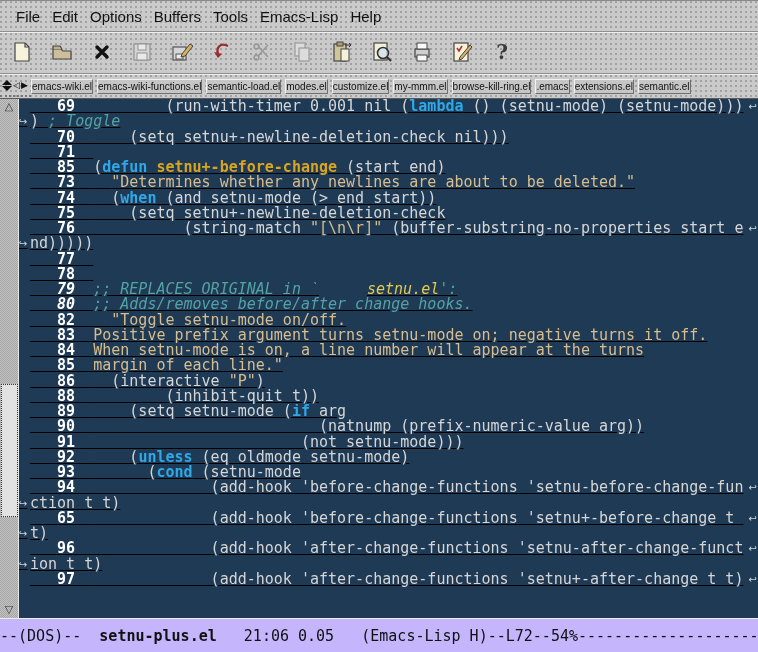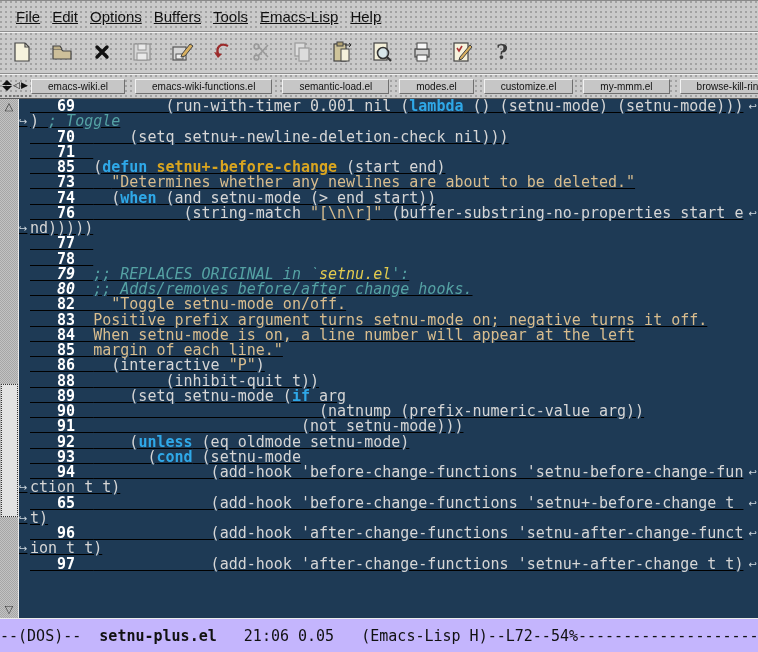--- a/index.html
+++ b/index.html
@@ -16,37 +16,37 @@
   .stipple{
     background-color:#c2c2c2;
     background-image:
       linear-gradient(45deg,#a6a6a6 25%,transparent 25%,transparent 75%,#a6a6a6 75%),
       linear-gradient(45deg,#a6a6a6 25%,transparent 25%,transparent 75%,#a6a6a6 75%);
     background-size:2px 2px;background-position:0 0,1px 1px;
   }
   
   #menubar{height:30px;display:flex;align-items:center;padding-left:10px;
     border-bottom:1px solid #8f8f8f;}
-  .menu-item{font-size:15px;color:#111;padding:2px 6px;cursor:default;text-decoration:underline;}
+  .menu-item{font-size:15px;color:#111;padding:2px 6px;cursor:default;}
   
   #toolbar{height:40px;display:flex;align-items:center;gap:10px;padding-left:7px;
     border-top:1px solid #efefef;border-bottom:1px solid #8f8f8f;}
   .tbtn{width:30px;height:32px;display:flex;align-items:center;justify-content:center;
     background:transparent;border:none;padding:0;}
   .tbtn svg{width:24px;height:24px;}
   
   #tabbar{height:23px;display:flex;align-items:center;border-top:1px solid #efefef;
     border-bottom:1px solid #5a5a5a;overflow:hidden;}
   #tabctrl{width:29px;height:19px;display:flex;align-items:center;gap:1px;
     padding-left:2px;flex:none;border-bottom:2px dotted #777;}
   .updown{display:flex;flex-direction:column;line-height:0;}
   .updown .tri-u{width:0;height:0;border-left:5px solid transparent;border-right:5px solid transparent;border-bottom:5px solid #111;margin-bottom:1px;}
   .updown .tri-d{width:0;height:0;border-left:5px solid transparent;border-right:5px solid transparent;border-top:5px solid #111;}
   .tarrow{font-size:9px;color:#111;line-height:9px;}
-  .tab{flex:none;margin-right:10px;padding:1px 16px;font-size:10px;color:#111;
+  .tab{flex:none;margin-right:4px;padding:1px 0;font-size:10px;color:#111;
     background:#c6c6c6;border:1px solid;border-color:#f2f2f2 #6f6f6f #6f6f6f #f2f2f2;
     white-space:nowrap;}
   
   #main{display:flex;height:519px;}
   #scrollbar{width:19px;flex:none;position:relative;border-right:1px solid #e8e8e8;box-sizing:border-box;}
   .sb-arrow{position:absolute;left:0;width:100%;text-align:center;font-size:11px;color:#333;line-height:13px;}
   #sb-up{top:1px;}
   #sb-down{bottom:2px;}
   #sb-thumb{position:absolute;left:1px;width:15px;top:285px;height:131px;
     background:#e2e2e2;border:1px dotted #333;}
@@ -56,21 +56,21 @@
   .lfringe{flex:none;width:11px;font-family:"DejaVu Sans",sans-serif;font-size:10px;
     color:#cdd6dd;text-align:left;}
   .codeline{white-space:pre;flex:1;overflow:hidden;}
   .rfringe{position:absolute;right:1px;top:0;font-family:"DejaVu Sans",sans-serif;
     font-size:10px;color:#cdd6dd;}
   .sd{color:#d6d6d6;}
   .sk{color:#2fa8e8;font-weight:bold;}
   .sf{color:#d9a520;font-weight:bold;text-align:right;}
   .ss{color:#d9bd8e;}
   .sc{color:#55a2a4;font-style:italic;}
-  .sy{color:#e2cb4e;font-style:italic;}
+  .sy{color:#e2cb4e;font-style:italic;margin-left:48px;}
   .st{color:#8fd4e8;}
   .sn{color:#ffffff;font-weight:bold;}
   .sn.it{font-style:italic;}
   
   #modeline{height:36px;background:#c4b5fd;border-top:1px solid #ededed;
     border-bottom:1px solid #6a6a6a;box-sizing:border-box;
     font-family:"DejaVu Sans Mono",monospace;font-size:15px;color:#111;
     white-space:pre;overflow:hidden;display:flex;align-items:center;}
   #modeline .b{font-weight:bold;}
   
@@ -234,20 +234,24 @@
         <div class="crow">
           <span class="lfringe"></span>
           <span class="codeline"><span class="sn">   73  </span><span class="sd">  </span><span class="ss">"Determines whether any newlines are about to be deleted."</span></span>
         </div>
         <div class="crow">
           <span class="lfringe"></span>
           <span class="codeline"><span class="sn">   74  </span><span class="sd">  (</span><span class="sk">when</span><span class="sd"> (and setnu-mode (&gt; end start))</span></span>
         </div>
         <div class="crow">
           <span class="lfringe"></span>
+          <span class="codeline"><span class="sn">   75  </span><span class="sd">    (setq setnu+-newline-deletion-check</span></span>
+        </div>
+        <div class="crow">
+          <span class="lfringe"></span>
           <span class="codeline"><span class="sn">   76  </span><span class="sd">          (string-match </span><span class="ss">"[\n\r]"</span><span class="sd"> (buffer-substring-no-properties start e</span></span>
           <span class="rfringe">↩</span>
         </div>
         <div class="crow">
           <span class="lfringe">↪</span>
           <span class="codeline"><span class="sd">nd)))))</span></span>
         </div>
         <div class="crow">
           <span class="lfringe"></span>
           <span class="codeline"><span class="sn">   77  </span></span>
@@ -267,21 +271,21 @@
         <div class="crow">
           <span class="lfringe"></span>
           <span class="codeline"><span class="sn">   82  </span><span class="sd">  </span><span class="ss">"Toggle setnu-mode on/off.</span></span>
         </div>
         <div class="crow">
           <span class="lfringe"></span>
           <span class="codeline"><span class="sn">   83  </span><span class="ss">Positive prefix argument turns setnu-mode on; negative turns it off.</span></span>
         </div>
         <div class="crow">
           <span class="lfringe"></span>
-          <span class="codeline"><span class="sn">   84  </span><span class="ss">When setnu-mode is on, a line number will appear at the left</span></span>
+          <span class="codeline"><span class="sn">   84  </span><span class="ss">When setnu-mode is on, a line number will appear at the turns</span></span>
         </div>
         <div class="crow">
           <span class="lfringe"></span>
           <span class="codeline"><span class="sn">   85  </span><span class="ss">margin of each line."</span></span>
         </div>
         <div class="crow">
           <span class="lfringe"></span>
           <span class="codeline"><span class="sn">   86  </span><span class="sd">  (interactive </span><span class="ss">"P"</span><span class="sd">)</span></span>
         </div>
         <div class="crow">

